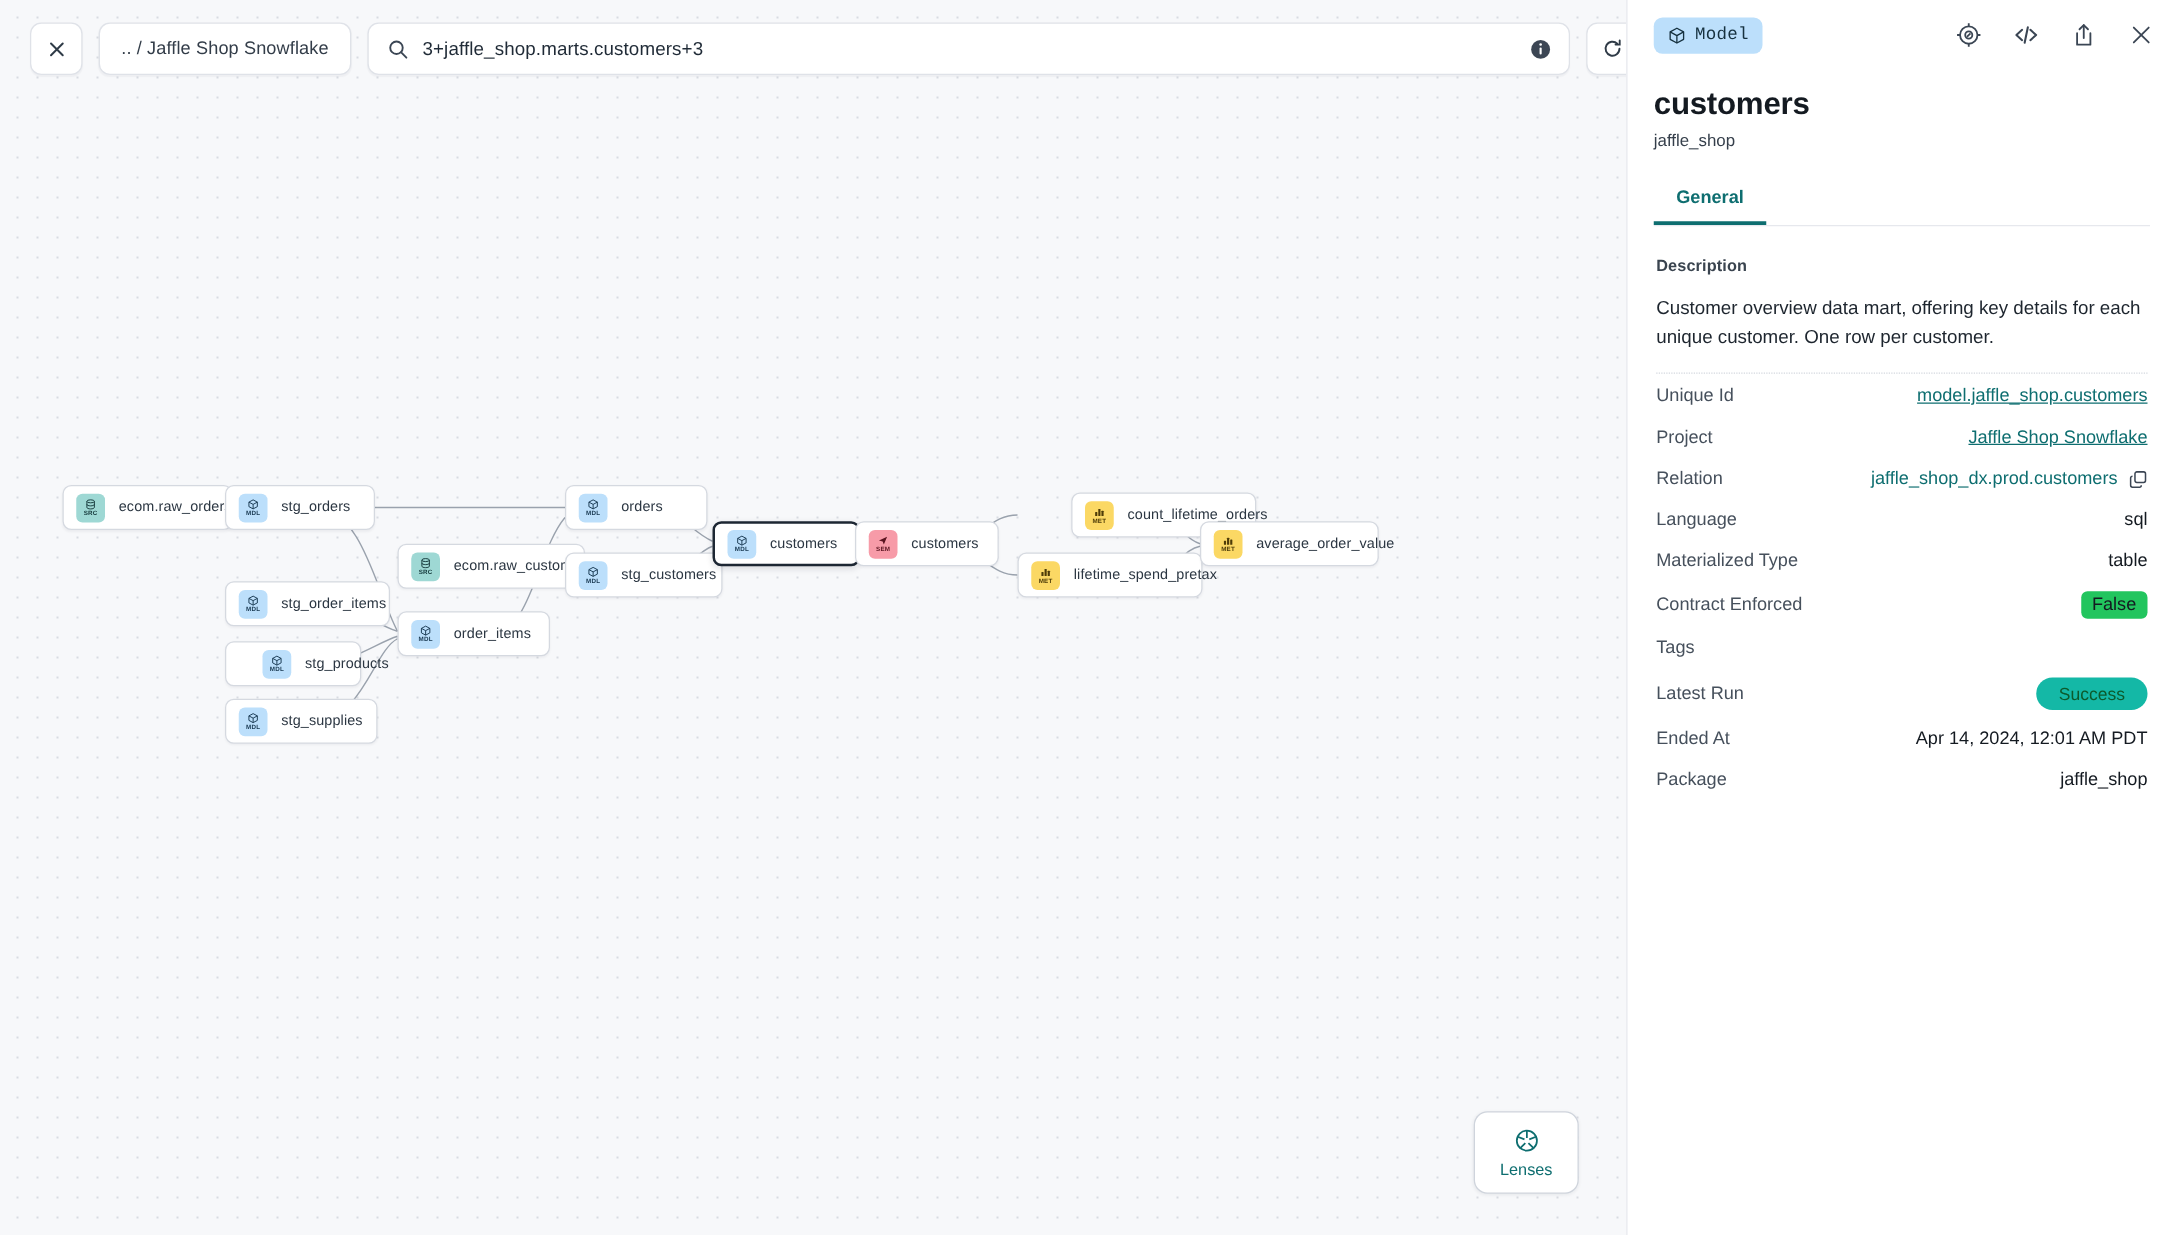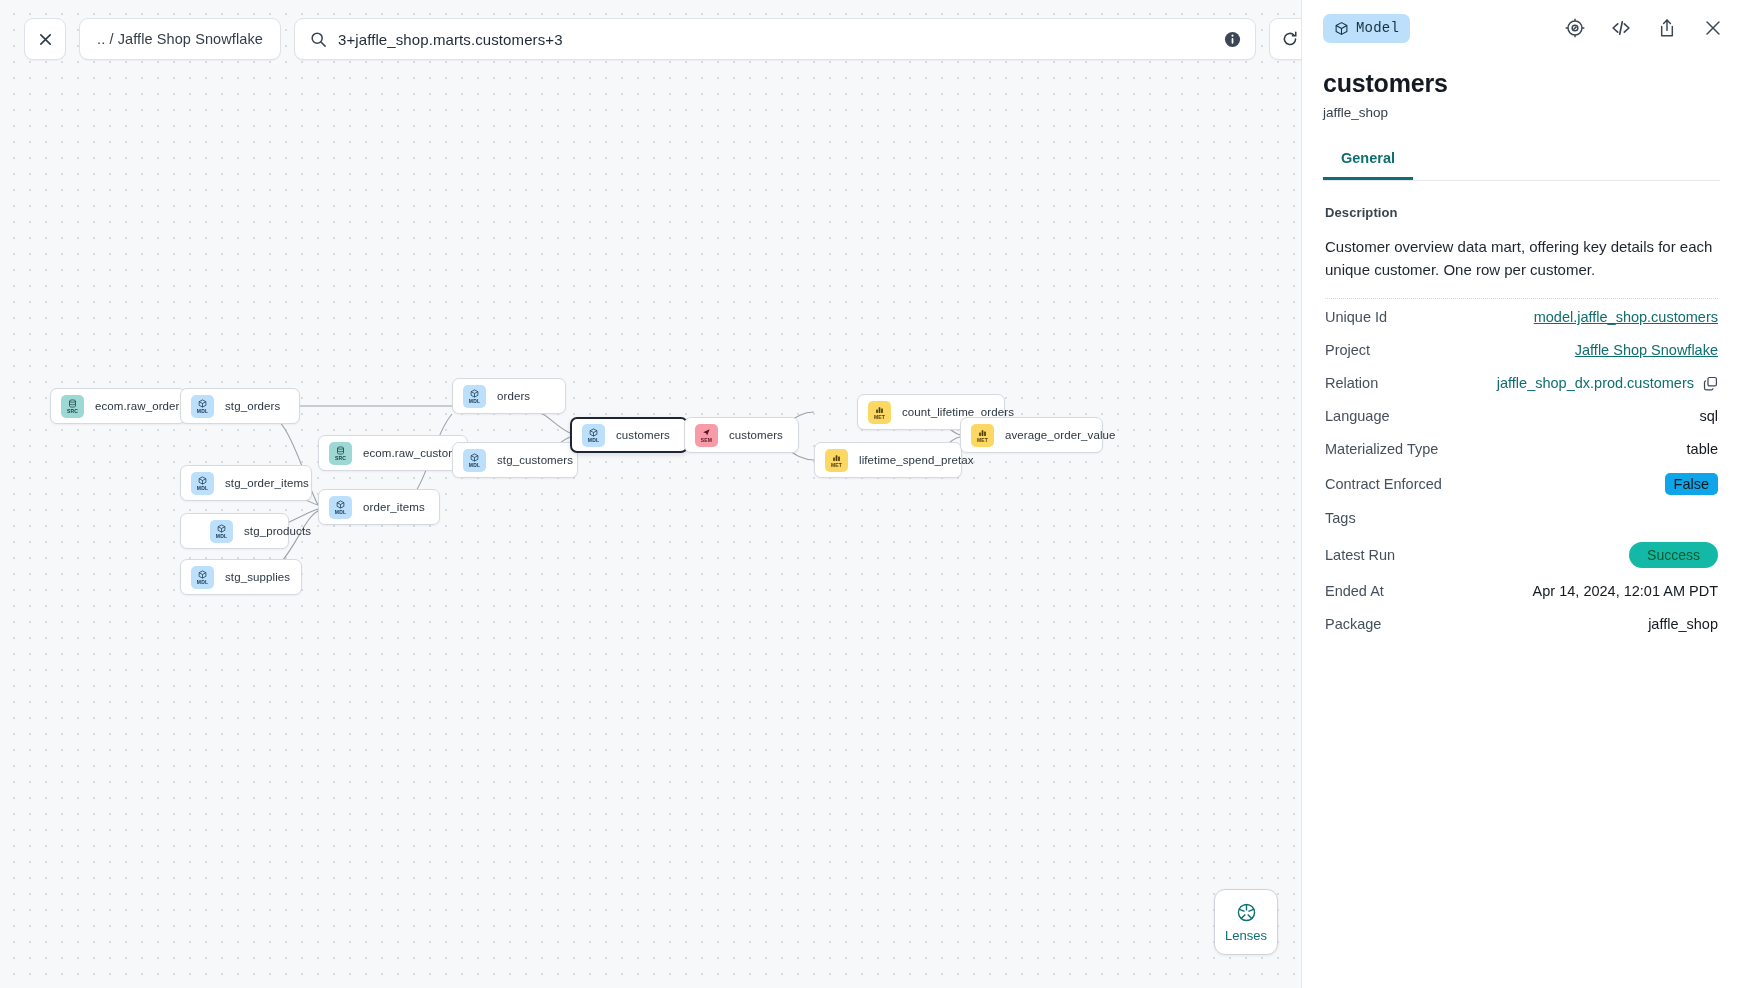--- a/index.html
+++ b/index.html
@@ -68,22 +68,22 @@
   .badge svg { width: 9px; height: 9px; display: block; }
   .badge .bl { font-size: 5px; font-weight: 700; letter-spacing: .2px; margin-top: 1px; }
   .badge.src { background: #9ed8d4; color: #14383a; }
   .badge.mdl { background: #bcdffb; color: #16364f; }
   .badge.sem { background: #f79ba8; color: #5a1420; }
   .badge.met { background: #fbd864; color: #4e3c08; }
   .node-label { font-size: 11.5px; color: #2b3642; white-space: nowrap; padding-right: 13px; letter-spacing: .1px; }
 
   
   .lenses {
-    position: absolute; right: 23px; bottom: 33px;
-    width: 64px; height: 66px; background: #ffffff;
+    position: absolute; right: 38px; bottom: 33px;
+    width: 84px; height: 66px; background: #ffffff;
     border: 1px solid #cfd4dc; border-radius: 11px;
     display: flex; flex-direction: column; align-items: center; justify-content: center; gap: 5px;
     cursor: pointer; box-shadow: 0 1px 3px rgba(16,24,40,.07);
   }
   .lenses svg { width: 21px; height: 21px; color: #0e6e70; }
   .lenses span { font-size: 13px; color: #0e6e70; }
 
   
   .panel { flex: 1 1 auto; height: 988px; background: #ffffff; border-left: 1px solid #e6e8ed; display: flex; flex-direction: column; position: relative; }
   .panel-top { height: 56px; display: flex; align-items: center; padding: 0 17px 0 21px; gap: 10px; }
@@ -107,21 +107,21 @@
   .panel-body { padding: 24px 23px 0 23px; overflow-y: auto; flex: 1; }
   .sect-label { font-size: 13px; font-weight: 700; color: #3a444f; letter-spacing: .1px; }
   .desc { font-size: 15px; color: #1d252e; line-height: 1.55; margin-top: 15px; }
   .divider { border-bottom: 1px dotted #d3d7de; margin: 16px 0 2px 0; }
 
   .row { display: flex; align-items: center; justify-content: space-between; min-height: 33px; padding: 7px 0; gap: 14px; }
   .row-k { font-size: 14.5px; color: #46505c; white-space: nowrap; }
   .row-v { font-size: 14.5px; color: #141a21; text-align: right; display: flex; align-items: center; gap: 9px; }
   .row-v.link { color: #0e6e70; text-decoration: underline; cursor: pointer; }
   .row-v.teal { color: #0e6e70; }
-  .pill-gray { background: #0ea5e9; border-radius: 5px; padding: 3px 9px; font-size: 14.5px; color: #141a21; }
+  .pill-gray { background: #22c55e; border-radius: 5px; padding: 3px 9px; font-size: 14.5px; color: #141a21; }
   .pill-green { background: #14b8a6; color: #0c5a2c; border-radius: 13px; padding: 5px 18px; font-size: 14px; }
   .copy-icon { width: 15px; height: 15px; color: #3c4654; cursor: pointer; flex: 0 0 15px; }
   .copy-icon svg { width: 100%; height: 100%; display: block; }
 </style>
 </head>
 <body>
 
 <div id="app">
 
   <div class="canvas-pane">
@@ -210,21 +210,21 @@
         <div class="node" style="left: 318px; top: 489px; width: 122px;">
           <span class="badge mdl">
             <svg viewBox="0 0 24 24" fill="none" stroke="currentColor" stroke-width="2" stroke-linejoin="round">
               <path d="M12 2.4 L21 7.2 L21 16.8 L12 21.6 L3 16.8 L3 7.2 Z"></path>
               <path d="M3 7.2 L12 12 L21 7.2 M12 12 L12 21.6"></path>
             </svg>
             <span class="bl">MDL</span>
           </span>
           <span class="node-label">order_items</span>
         </div>
-        <div class="node" style="left: 452px; top: 378px; width: 114px;">
+        <div class="node" style="left: 452px; top: 388px; width: 114px;">
           <span class="badge mdl">
             <svg viewBox="0 0 24 24" fill="none" stroke="currentColor" stroke-width="2" stroke-linejoin="round">
               <path d="M12 2.4 L21 7.2 L21 16.8 L12 21.6 L3 16.8 L3 7.2 Z"></path>
               <path d="M3 7.2 L12 12 L21 7.2 M12 12 L12 21.6"></path>
             </svg>
             <span class="bl">MDL</span>
           </span>
           <span class="node-label">orders</span>
         </div>
         <div class="node" style="left: 452px; top: 442px; width: 126px;">

